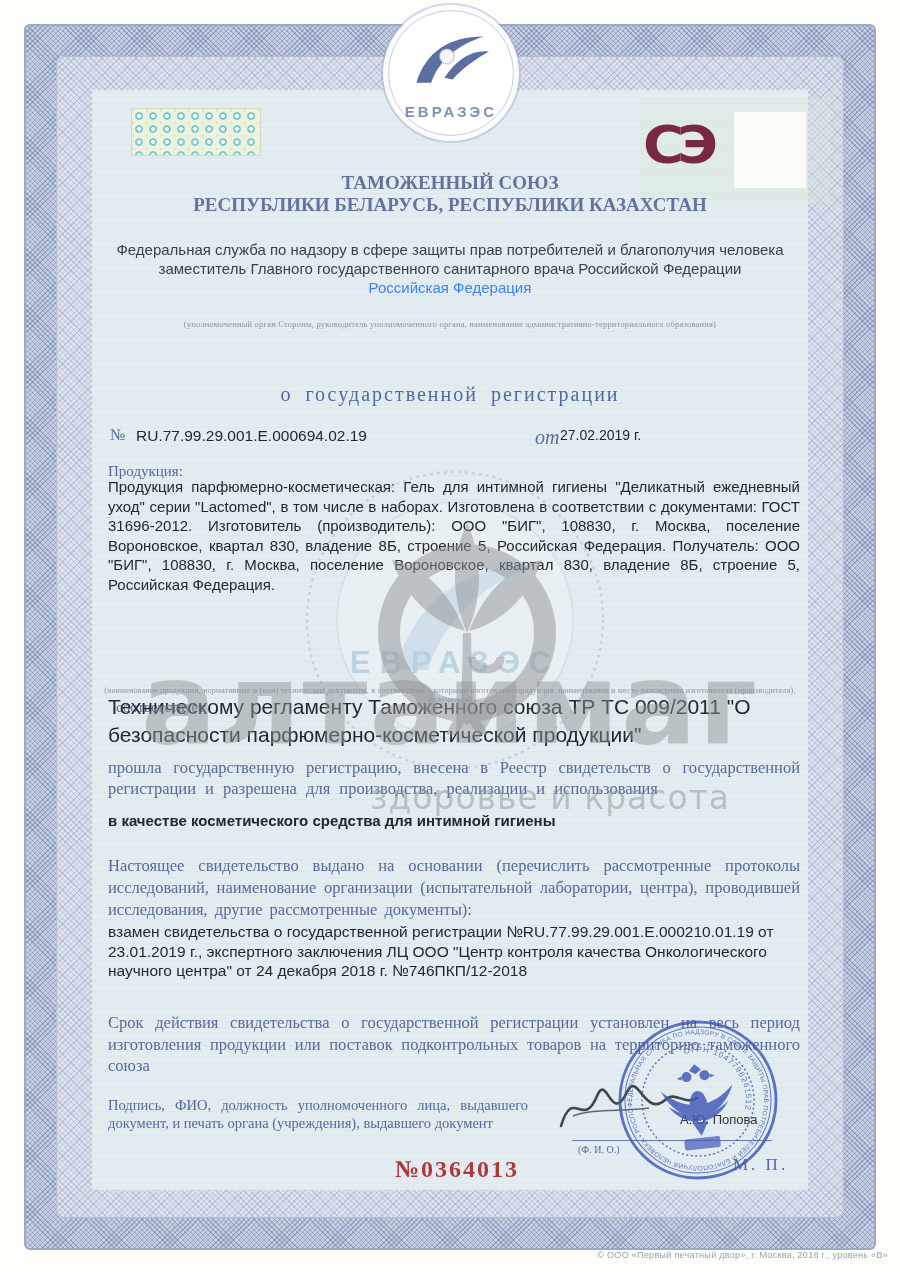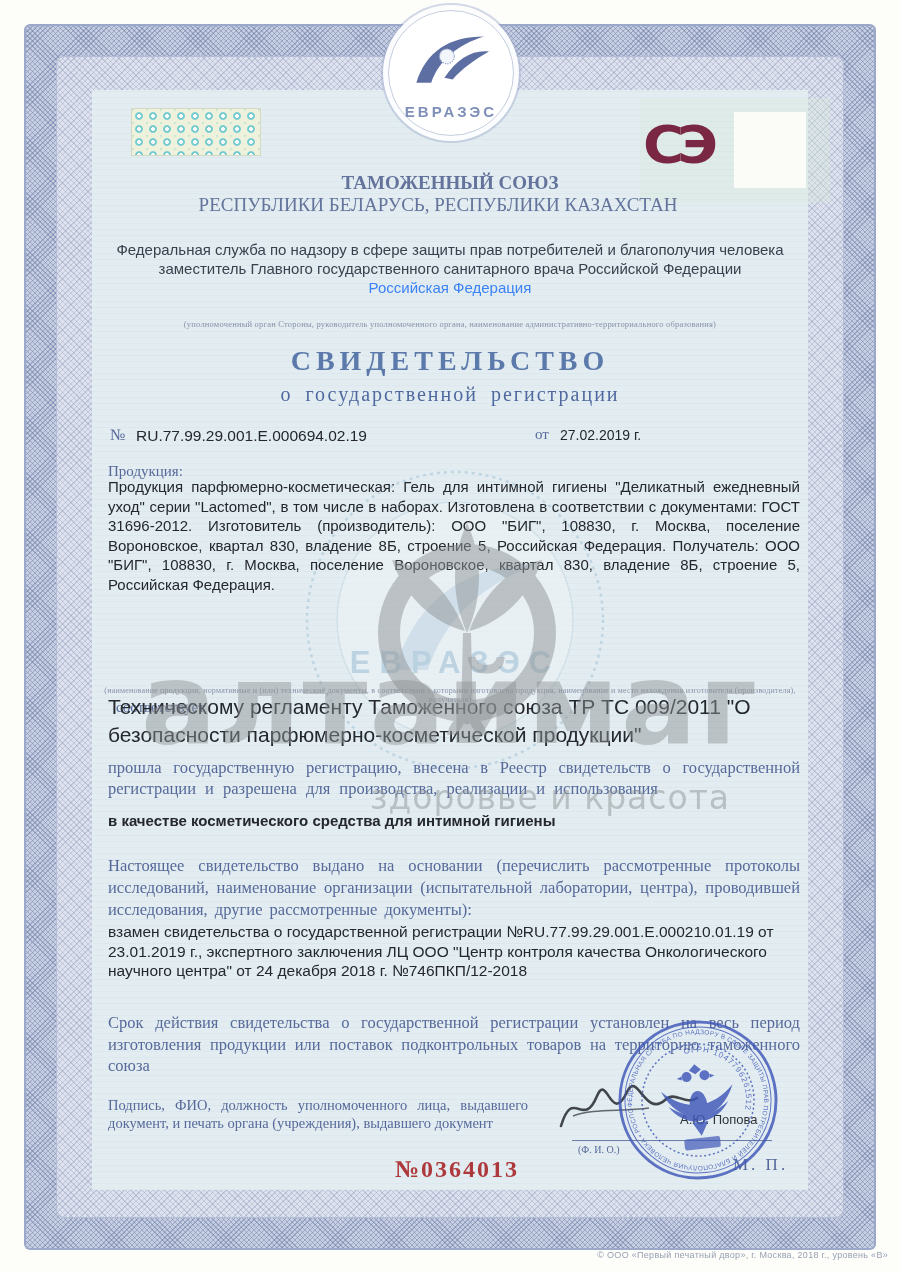--- a/index.html
+++ b/index.html
@@ -84,32 +84,31 @@
     </svg>
     <div class="seal-word">ЕВРАЗЭС</div>
   </div>
 
   <div class="abs green-tint"></div>
   <div class="abs holo"></div>
   <div class="abs monogram">СЭ</div>
   <div class="abs white-patch"></div>
 
   <div class="abs center z2" style="left:92px;top:172px;width:716px;font-weight:bold;font-size:19px;color:#64739c;">ТАМОЖЕННЫЙ СОЮЗ</div>
-  <div class="abs center z2" style="left:80px;top:194px;width:716px;font-weight:normal;font-size:19px;color:#64739c;">РЕСПУБЛИКИ БЕЛАРУСЬ, РЕСПУБЛИКИ КАЗАХСТАН</div>
+  <div class="abs center z2" style="left:92px;top:194px;width:716px;font-weight:bold;font-size:19px;color:#64739c;">РЕСПУБЛИКИ БЕЛАРУСЬ, РЕСПУБЛИКИ КАЗАХСТАН</div>
   <div class="abs center sans z2" style="left:92px;top:241px;width:716px;font-size:15px;color:#39404e;">Федеральная служба по надзору в сфере защиты прав потребителей и благополучия человека</div>
   <div class="abs center sans z2" style="left:92px;top:260px;width:716px;font-size:15px;color:#39404e;">заместитель Главного государственного санитарного врача Российской Федерации</div>
   <div class="abs center sans z2" style="left:92px;top:279px;width:716px;font-size:15px;color:#3b82f6;">Российская Федерация</div>
   <div class="abs center footnote z2" style="left:110px;top:319px;width:680px;">(уполномоченный орган Стороны, руководитель уполномоченного органа, наименование административно-территориального образования)</div>
 
-  <div class="abs center z2" style="left:92px;top:345px;width:716px;font-weight:bold;font-size:28px;letter-spacing:5px;color:#5b79ab;">СВИДЕТЕЛЬСТВО</div>
   <div class="abs center z2" style="left:92px;top:383px;width:716px;font-size:20px;letter-spacing:2px;word-spacing:6px;color:#4f69a0;">о государственной регистрации</div>
 
   <div class="abs tpl z2" style="left:110px;top:426px;font-size:16px;">№</div>
   <div class="abs sans typed z2" style="left:136px;top:427px;font-size:15.5px;">RU.77.99.29.001.Е.000694.02.19</div>
-  <div class="abs tpl z2" style="left:535px;top:426px;font-size:15px;">от</div>
+  <div class="abs tpl z2" style="left:535px;top:426px;font-size:20px;font-style:italic;">от</div>
   <div class="abs sans typed z2" style="left:560px;top:427px;font-size:14px;">27.02.2019 г.</div>
 
   <div class="abs tpl z2" style="left:108px;top:463px;font-size:15px;">Продукция:</div>
   <div class="abs sans typed just z2" style="left:108px;top:477px;width:692px;font-size:15px;line-height:19.5px;">Продукция парфюмерно-косметическая: Гель для интимной гигиены "Деликатный ежедневный уход" серии "Lactomed", в том числе в наборах. Изготовлена в соответствии с документами: ГОСТ 31696-2012. Изготовитель (производитель): ООО "БИГ", 108830, г. Москва, поселение Вороновское, квартал 830, владение 8Б, строение 5, Российская Федерация.  Получатель: ООО "БИГ", 108830, г. Москва, поселение Вороновское, квартал 830, владение 8Б, строение 5, Российская Федерация.</div>
 
   <svg class="abs z1" style="left:300px;top:465px;" width="310" height="310" viewBox="0 0 310 310">
     <circle cx="155" cy="155" r="148" fill="none" stroke="#b6cede" stroke-width="2.5" stroke-dasharray="3,4" opacity=".8"></circle>
     <circle cx="155" cy="155" r="118" fill="#eef4f7" stroke="#c3d6e2" stroke-width="1.5" opacity=".55"></circle>
     <path d="M95,205 C115,135 165,100 240,98 C185,118 145,152 128,205 Z" fill="#c0d4e2" opacity=".6"></path>
   </svg>

